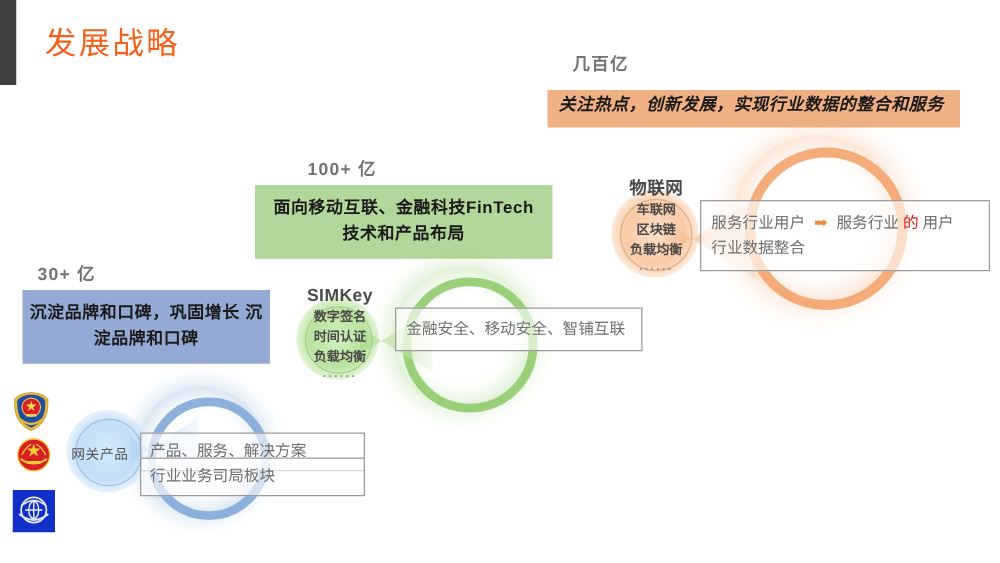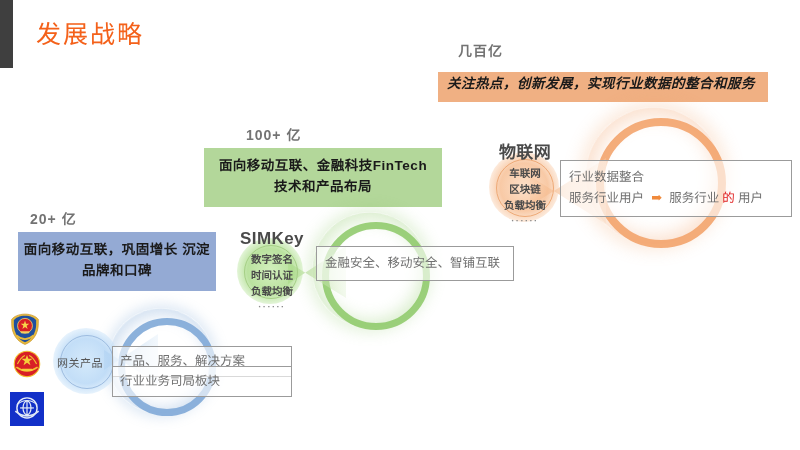--- a/index.html
+++ b/index.html
@@ -182,21 +182,21 @@
     position: absolute;
     text-align: center;
     font-size: 10.5px;
     font-weight: bold;
     color: #4a4a4a;
     line-height: 1.52;
     white-space: nowrap;
   }
   .keyword-stack .head {
     color: #4a4a4a;
-    font-size: 17px;
+    font-size: 14px;
     letter-spacing: .4px;
   }
   .keyword-stack .dots {
     letter-spacing: 1.4px;
     color: #8c8c8c;
     font-size: 9.5px;
   }
   .kw-green { left: 236px; top: 226px; width: 72px; }
   .kw-orange { left: 486px; top: 140px; width: 78px; }
 
@@ -272,28 +272,28 @@
 
   <div class="keyword-stack kw-orange">
     <div class="head">物联网</div>
     <div>车联网</div>
     <div>区块链</div>
     <div>负载均衡</div>
     <div class="dots">······</div>
   </div>
 
   <div class="obox o1">
-    <span class="line">行业数据整合</span>
     <span class="line">
       <span>服务行业用户</span>
       <span class="arrow-inline">➡</span>
       <span>服务行业</span>
       <span class="red-char">的</span>
       <span>用户</span>
     </span>
+    <span class="line">行业数据整合</span>
   </div>
 
   <div class="tier-cap t2">100+ 亿</div>
   <div class="banner green">
     <span class="line">面向移动互联、金融科技FinTech</span>
     <span class="line">技术和产品布局</span>
   </div>
 
   <div class="big-ring-halo green"></div>
   <div class="big-ring green"></div>
@@ -316,23 +316,23 @@
     <div>数字签名</div>
     <div>时间认证</div>
     <div>负载均衡</div>
     <div class="dots">······</div>
   </div>
 
   <div class="obox g1">
     <span class="line">金融安全、移动安全、智铺互联</span>
   </div>
 
-  <div class="tier-cap t1">20+ 亿</div>
+  <div class="tier-cap t1">30+ 亿</div>
   <div class="banner blue">
-    <span class="line">面向移动互联，巩固增长</span>
+    <span class="line">沉淀品牌和口碑，巩固增长</span>
     <span class="line">沉淀品牌和口碑</span>
   </div>
 
   <div class="big-ring-halo blue"></div>
   <div class="big-ring blue"></div>
 
   <svg class="wedge" style="left:104px; top:330px;" width="58" height="58" viewBox="0 0 58 58">
     <defs>
       <linearGradient id="wedgeBlue" x1="0" y1="0" x2="1" y2="0">
         <stop offset="0" stop-color="#9dc0e4" stop-opacity=".85"></stop>

